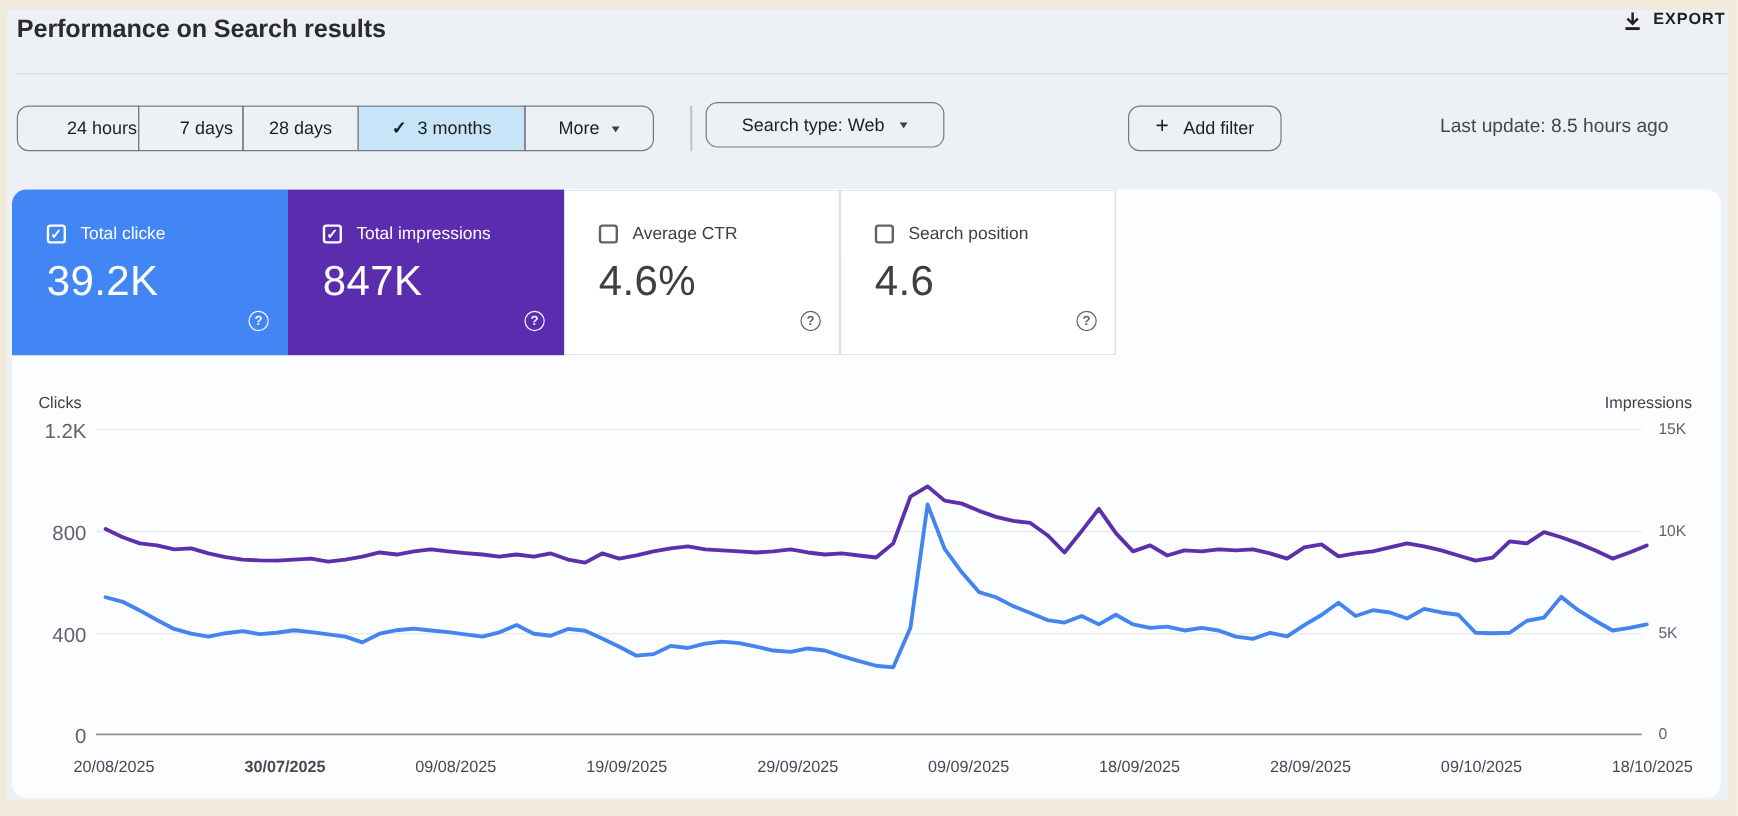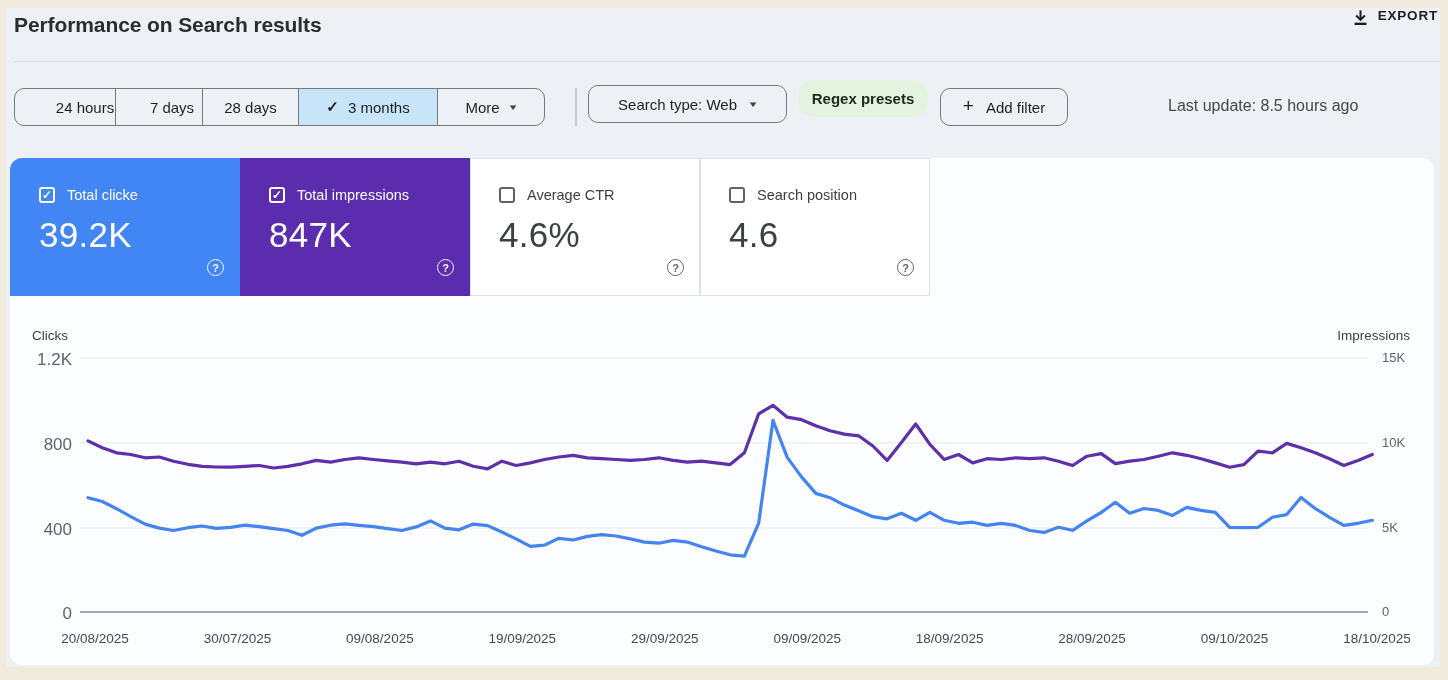--- a/index.html
+++ b/index.html
@@ -43,21 +43,21 @@
     background:transparent; cursor:pointer; white-space:nowrap;
   }
   .search-type-pill { left:582px; top:77px; width:199px; height:38px; }
   .regex-pill {
     left:792px; top:72px; width:130px; height:37px;
     display:flex; align-items:center; justify-content:center;
     background:#e4f3df; border-radius:15px; font-size:15px; font-weight:700; color:#202a1f; cursor:pointer;
   }
   .add-filter-pill { left:934px; top:80px; width:128px; height:38px; }
   .plus-glyph { font-size:19px; font-weight:400; color:#1e1f21; margin-top:-2px; }
-  .last-update { left:1168px; top:97px; font-size:16px; color:#45484b; white-space:nowrap; }
+  .last-update { left:1200px; top:97px; font-size:16px; color:#45484b; white-space:nowrap; }
 
   
   .panel {
     left:4px; top:150px; width:1424px; height:507px;
     background:#fcfdfe; border-radius:12px;
   }
 
   
   .metric-card { top:0; height:138px; width:230px; cursor:pointer; }
   .metric-card.white { box-shadow:inset 0 0 0 1px #dfe2e5; background:#fff; }
@@ -127,23 +127,20 @@
       </div>
     </div>
 
   <div class="v-divider abs"></div>
 
   <div class="pill search-type-pill abs">
     <span>Search type: Web</span>
     <span class="caret">▼</span>
   </div>
 
-  <div class="regex-pill abs">
-    <span>Regex presets</span>
-  </div>
 
   <div class="pill add-filter-pill abs">
     <span class="plus-glyph">+</span>
     <span>Add filter</span>
   </div>
 
   <div class="panel abs">
     <div>
         <div class="metric-card abs" style="left: 0px; background: rgb(66, 133, 244); color: rgb(255, 255, 255); border-top-left-radius: 12px;">
           <div class="mc-top">
@@ -202,21 +199,21 @@
         <div class="tick-left" style="top: 446px;">0</div>
       </div>
     <div id="right-ticks">
         <div class="tick-right" style="top: 192px;">15K</div>
         <div class="tick-right" style="top: 277px;">10K</div>
         <div class="tick-right" style="top: 362px;">5K</div>
         <div class="tick-right" style="top: 446px;">0</div>
       </div>
     <div id="x-ticks">
         <div class="x-tick" style="left: 85px;">20/08/2025</div>
-        <div class="x-tick" style="left: 227.44px;">30/07/2025</div>
+        <div class="x-tick" style="left: 227.44px; font-weight: bold;">30/07/2025</div>
         <div class="x-tick" style="left: 369.88px;">09/08/2025</div>
         <div class="x-tick" style="left: 512.32px;">19/09/2025</div>
         <div class="x-tick" style="left: 654.76px;">29/09/2025</div>
         <div class="x-tick" style="left: 797.2px;">09/09/2025</div>
         <div class="x-tick" style="left: 939.64px;">18/09/2025</div>
         <div class="x-tick" style="left: 1082.08px; text-align: right;">28/09/2025</div>
         <div class="x-tick" style="left: 1224.52px;">09/10/2025</div>
         <div class="x-tick" style="left: 1366.96px;">18/10/2025</div>
       </div>
   </div>

